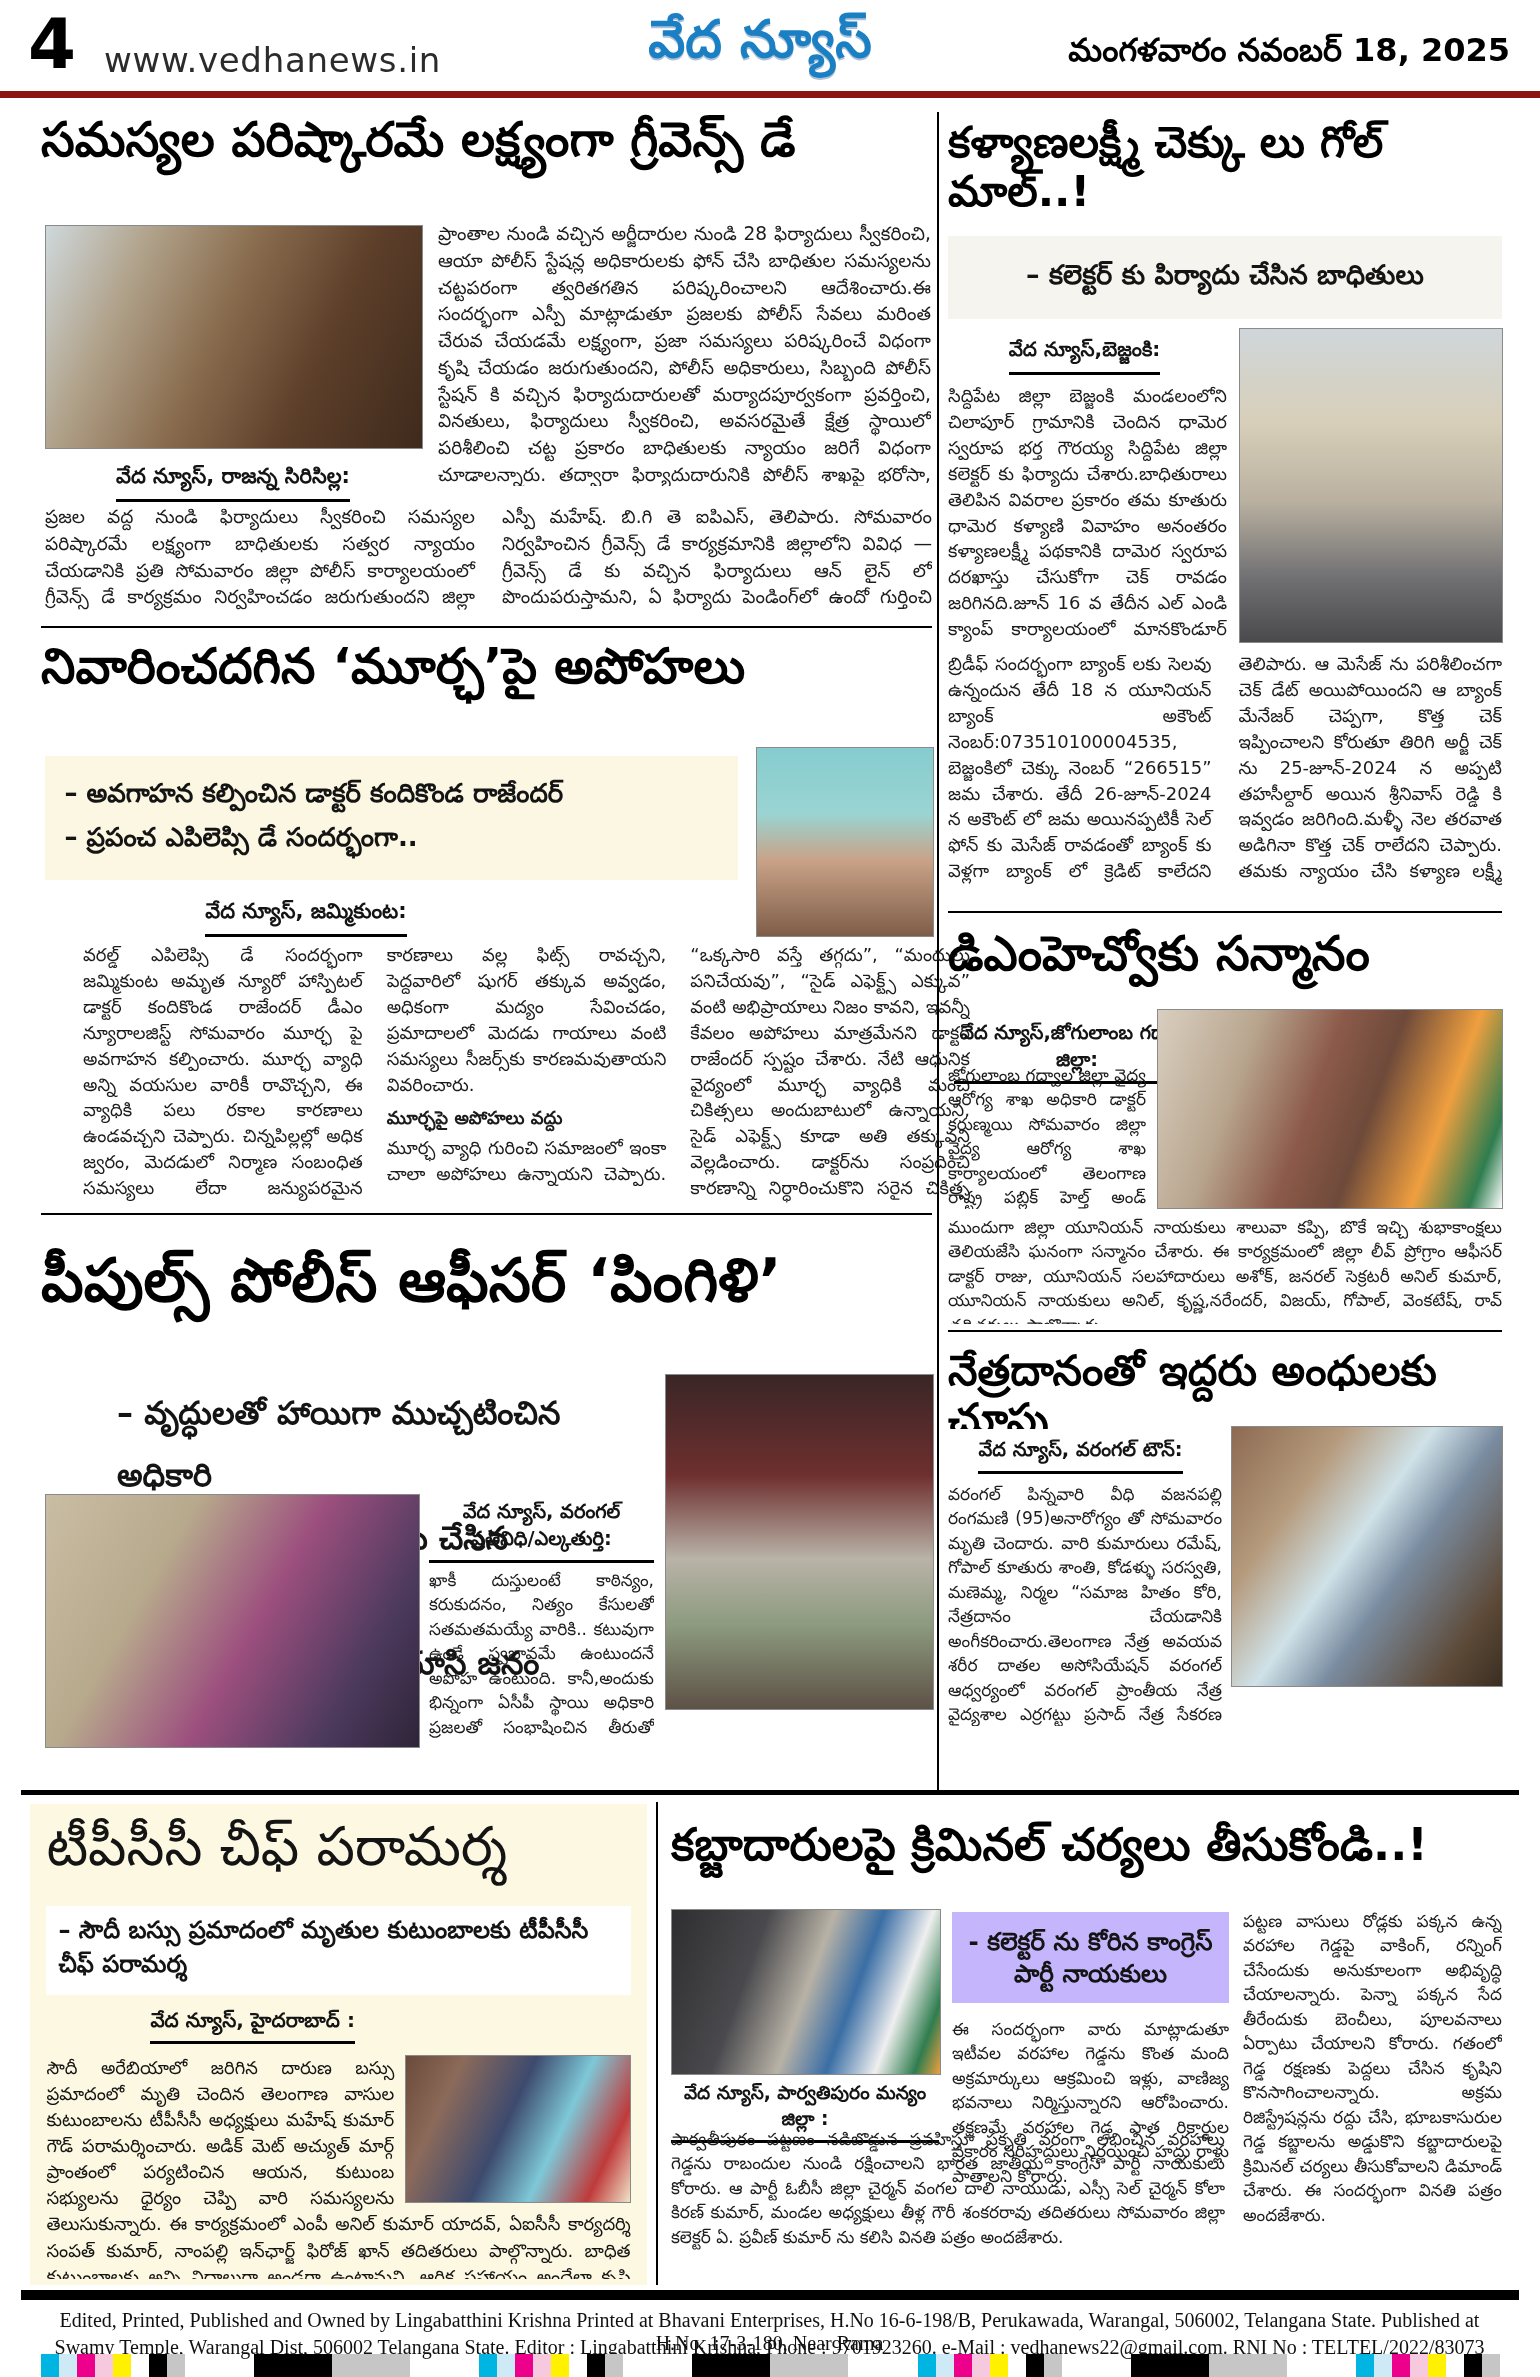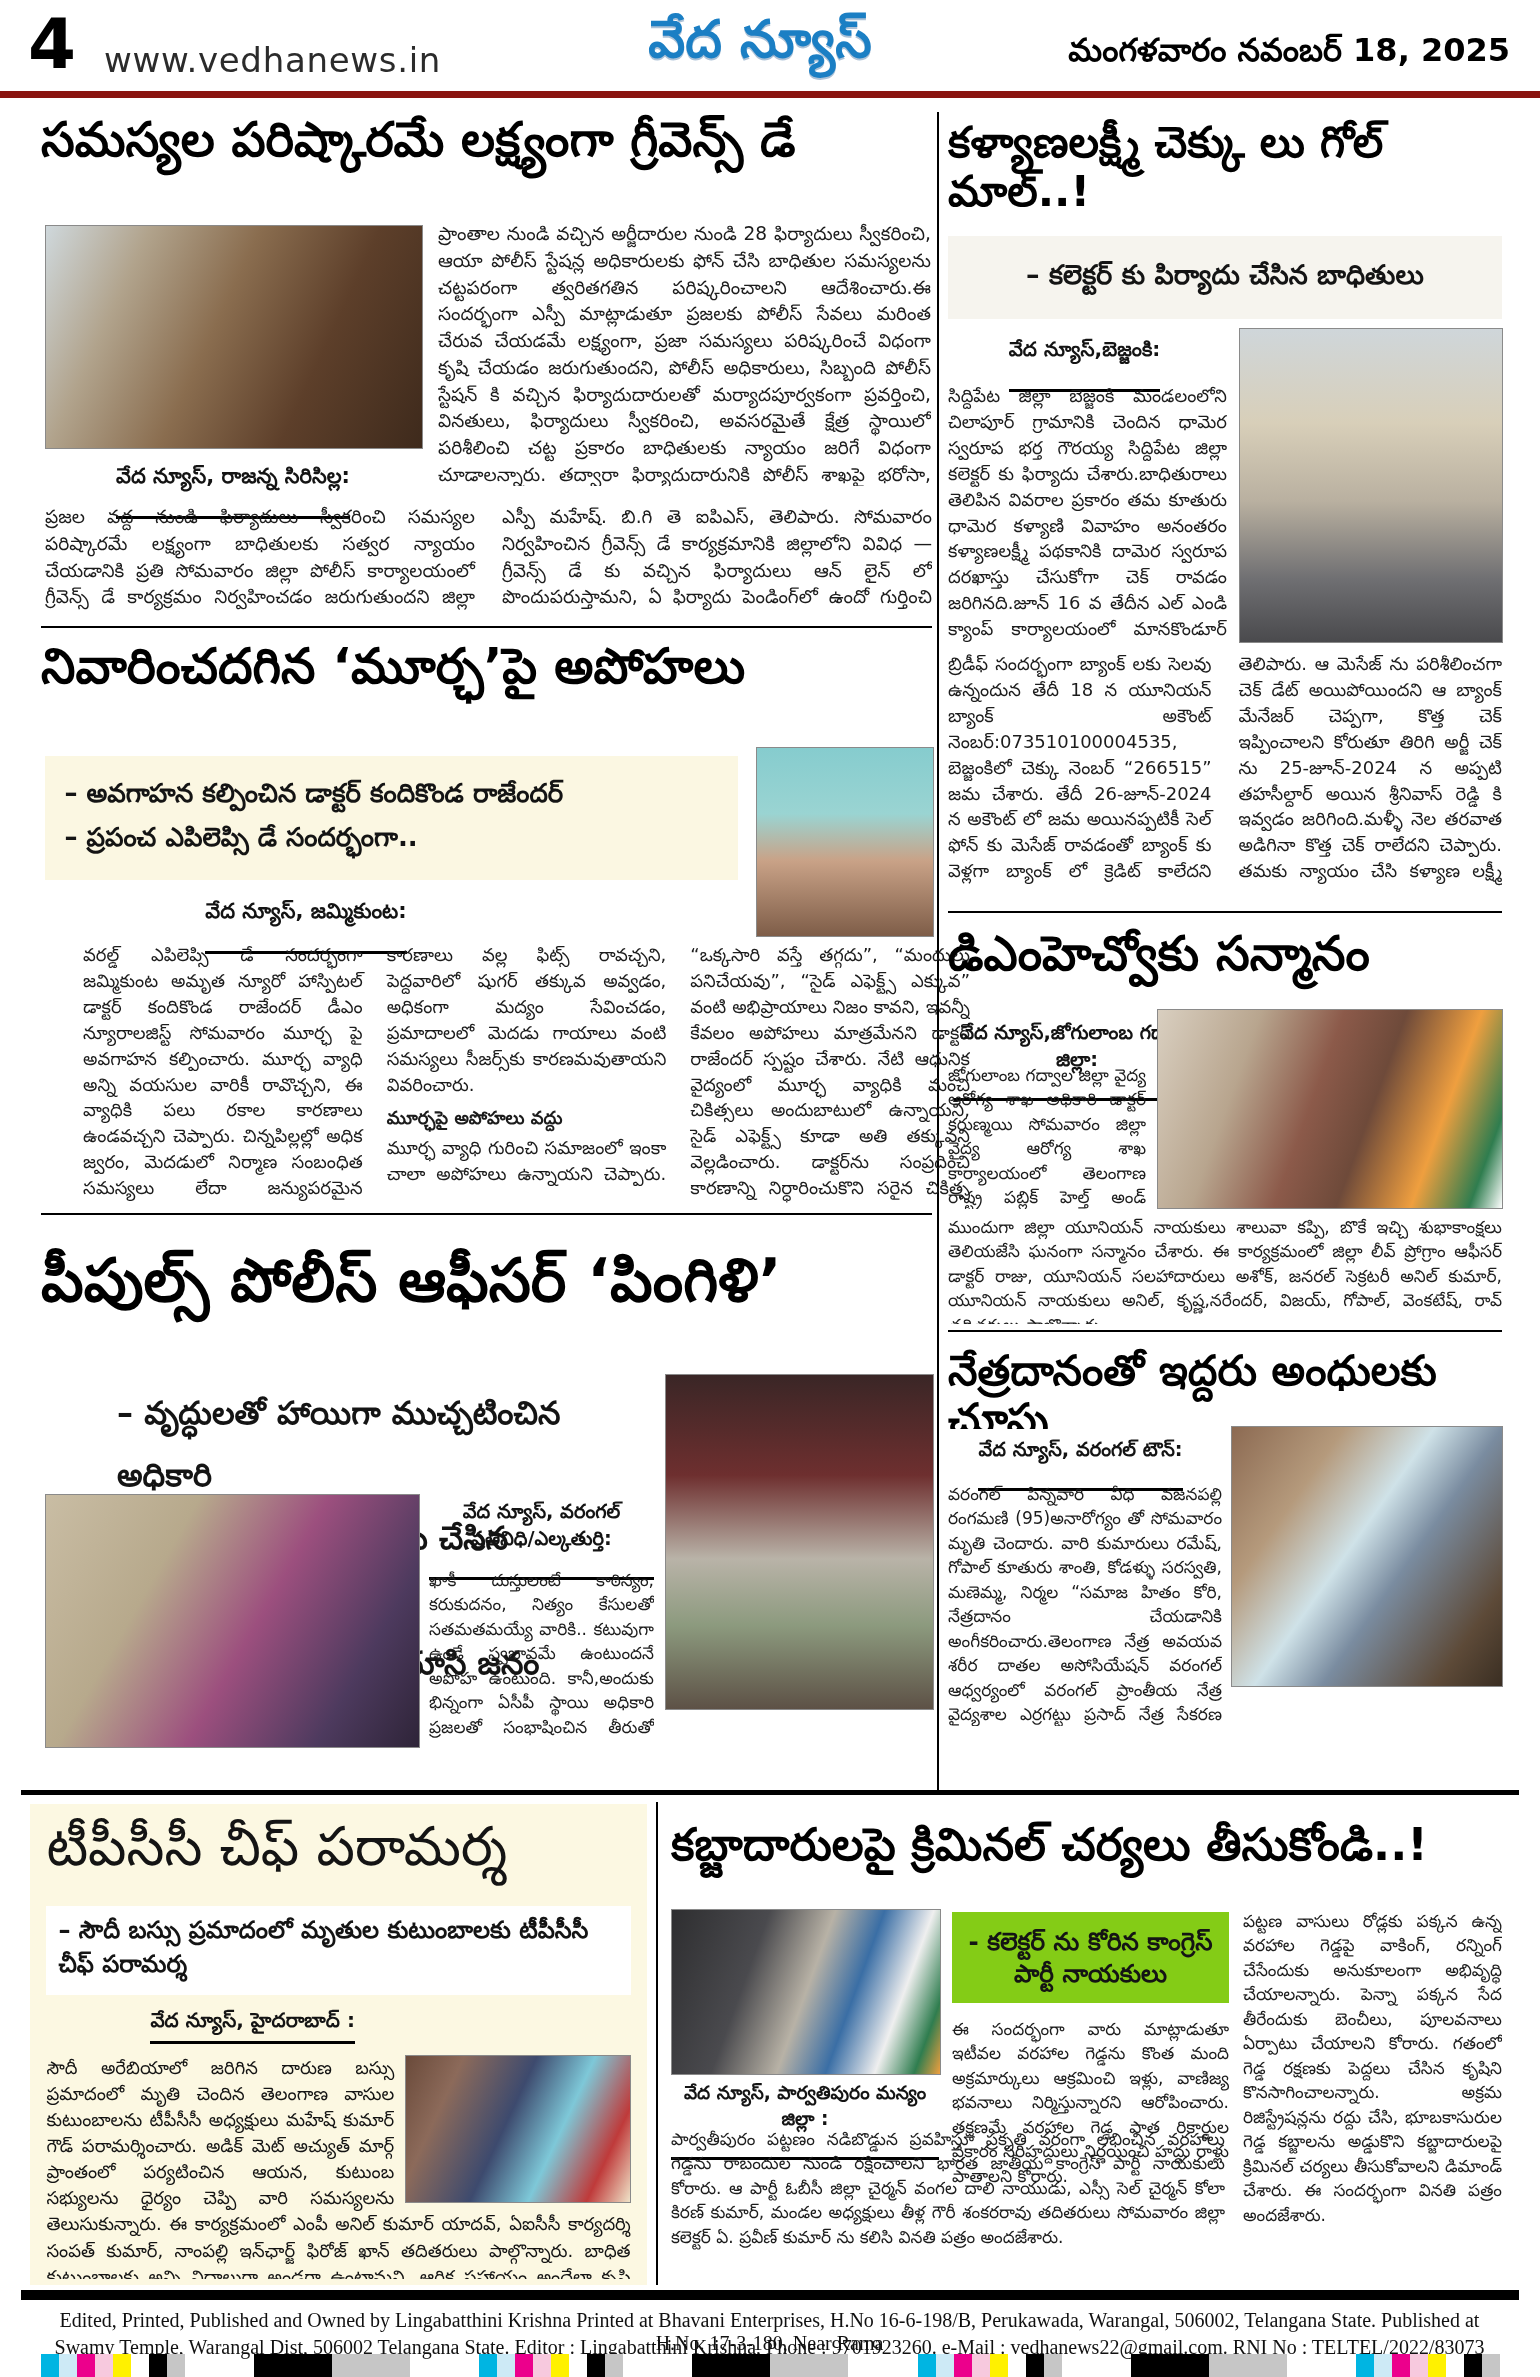--- a/index.html
+++ b/index.html
@@ -13,21 +13,21 @@
   .website{position:absolute;left:104px;top:40px;font-size:34px;color:#2b2b2b;letter-spacing:0.7px;}
   .masthead{position:absolute;left:566px;top:9px;width:388px;text-align:center;
     font-size:52px;font-weight:900;color:#1b7fc4;text-shadow:0 1.5px 0 rgba(20,80,140,.35);}
   .edition-date{position:absolute;right:31px;top:31px;font-size:32px;font-weight:800;color:#000;}
   .header-rule{position:absolute;left:0;top:91px;width:100%;height:6.7px;background:#8a1410;}
 
   
   .headline{font-weight:900;color:#000;line-height:1.15;overflow:hidden;}
   .points div{font-weight:800;}
   .dateline{font-weight:800;text-align:center;font-size:21px;}
-  .dateline span{display:inline-block;border-bottom:3px solid #000;padding-bottom:23px;}
+  .dateline span{display:inline-block;border-bottom:3px solid #000;padding-bottom:6px;}
   .body{font-size:18.6px;line-height:1.44;text-align:justify;overflow:hidden;color:#1c1c1c;}
   .cols2{column-count:2;column-gap:27px;}
   .cols3{column-count:3;column-gap:24px;}
   .photo{position:absolute;border:0.7px solid #8a8a8a;}
   .vrule{position:absolute;background:#000;}
   .hrule{position:absolute;background:#000;}
   .crosshead{font-weight:900;margin:7.5px 0 4.5px 0;}
 
   
   .a1-headline{position:absolute;left:41px;top:112px;width:891px;height:82px;font-size:48px;}
@@ -98,21 +98,21 @@
   .tpcc-subhead{background:#ffffff;margin-top:13.4px;padding:10.4px 12px;font-weight:800;font-size:24px;}
   .tpcc-dateline{margin-top:13.4px;text-align:left;font-weight:800;font-size:20px;}
   .tpcc-dateline span{display:inline-block;border-bottom:3px solid #000;padding-bottom:4.5px;margin-left:104px;}
   .tpcc-body{margin-top:10.4px;font-size:18px;line-height:1.45;text-align:justify;overflow:hidden;height:224px;}
   .tpcc-photo{float:right;width:224px;height:146px;margin:0 0 7.5px 10.4px;border:0.7px solid #8a8a8a;
     background:linear-gradient(115deg,#6a4a3a 0%,#8c6a5a 20%,#3d4a6e 45%,#7ec8d8 65%,#bf3a3a 85%,#efe3c8 100%);}
 
   .kabja-headline{position:absolute;left:671px;top:1819px;width:832px;height:80px;font-size:45px;}
   .kabja-photo{left:671px;top:1909px;width:268px;height:164px;
     background:linear-gradient(110deg,#2e2e30 0%,#4a4a4e 30%,#b8b2a6 50%,#3a6ea5 65%,#efefef 80%,#2f7d4f 92%,#ef9f3f 100%);}
-  .kabja-subhead{position:absolute;left:952px;top:1912px;width:277px;height:91px;background:#84cc16;
+  .kabja-subhead{position:absolute;left:952px;top:1912px;width:277px;height:91px;background:#c4b5fd;
     display:flex;align-items:center;justify-content:center;text-align:center;
     font-weight:800;font-size:24.6px;line-height:1.3;padding:0 7.5px;box-sizing:border-box;}
   .kabja-mid{position:absolute;left:952px;top:2017px;width:277px;height:259px;font-size:17px;}
   .kabja-rightcol{position:absolute;left:1243px;top:1909px;width:259px;height:368px;font-size:17px;}
   .kabja-dateline{position:absolute;left:671px;top:2082px;width:268px;font-size:18.6px;}
   .kabja-body1{position:absolute;left:671px;top:2127px;width:554px;height:149px;font-size:17px;}
 
   
   .footer-bar{position:absolute;left:21px;top:2290px;width:1498px;height:10.4px;background:#000;}
   .imprint{position:absolute;left:43px;width:1453px;text-align:center;

